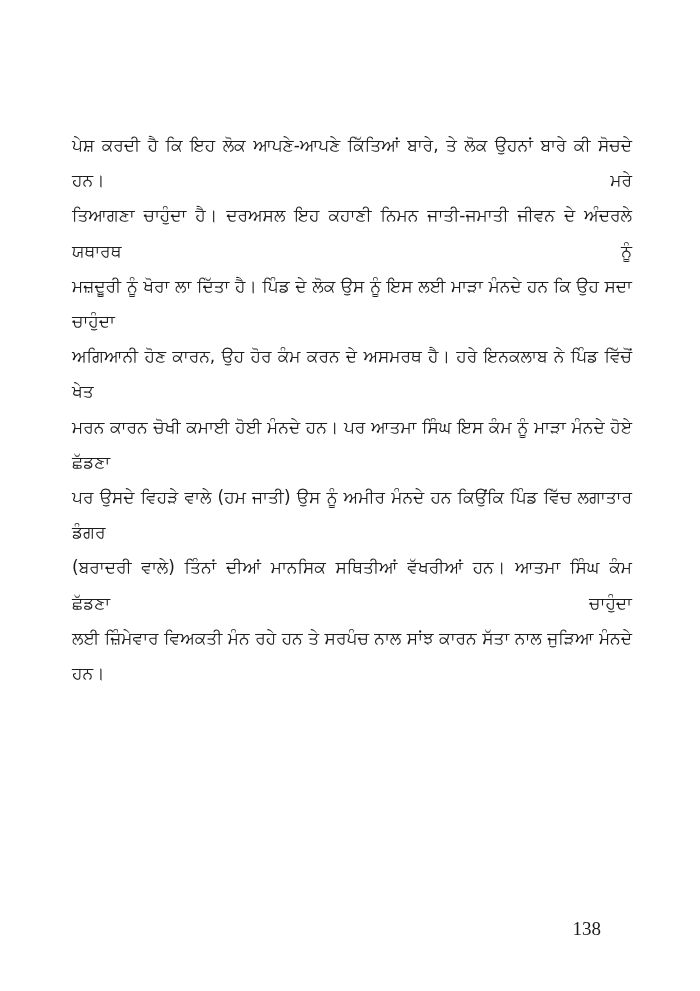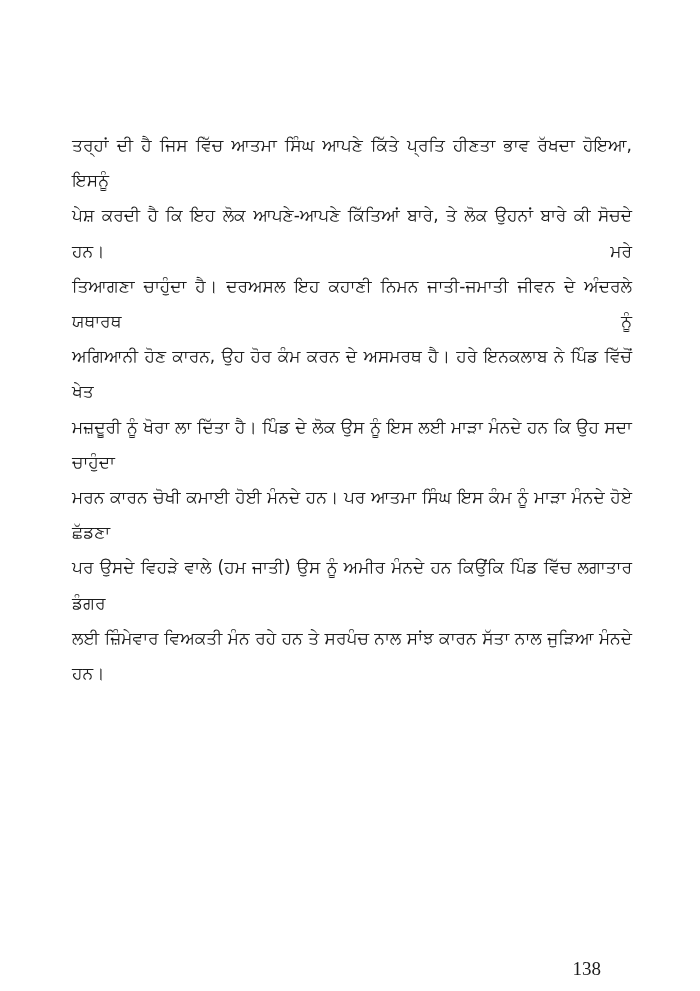--- a/index.html
+++ b/index.html
@@ -28,42 +28,42 @@
   }
   .body-para .doc-line {
     text-align: justify;
     text-align-last: justify;
   }
   .body-para .doc-line:last-child {
     text-align-last: left;
   }
   .page-number {
     position: absolute;
-    top: 958px;
+    top: 918px;
     right: 99px;
     font-family: "Liberation Serif", serif;
     font-size: 19px;
     color: #1c1c1c;
   }
 </style>
 </head>
 <body>
 
 <div class="page">
 
   <div class="text-block">
 
     <div class="body-para">
-        <div class="doc-line">ਤਰ੍ਹਾਂ ਦੀ ਹੈ ਜਿਸ ਵਿੱਚ ਆਤਮਾ ਸਿੰਘ ਆਪਣੇ ਕਿੱਤੇ ਪ੍ਰਤਿ ਹੀਣਤਾ ਭਾਵ ਰੱਖਦਾ ਹੋਇਆ, ਇਸਨੂੰ</div>
         <div class="doc-line">ਪੇਸ਼ ਕਰਦੀ ਹੈ ਕਿ ਇਹ ਲੋਕ ਆਪਣੇ-ਆਪਣੇ ਕਿੱਤਿਆਂ ਬਾਰੇ, ਤੇ ਲੋਕ ਉਹਨਾਂ ਬਾਰੇ ਕੀ ਸੋਚਦੇ ਹਨ। ਮਰੇ</div>
         <div class="doc-line">ਤਿਆਗਣਾ ਚਾਹੁੰਦਾ ਹੈ। ਦਰਅਸਲ ਇਹ ਕਹਾਣੀ ਨਿਮਨ ਜਾਤੀ-ਜਮਾਤੀ ਜੀਵਨ ਦੇ ਅੰਦਰਲੇ ਯਥਾਰਥ ਨੂੰ</div>
+        <div class="doc-line">ਮਜ਼ਦੂਰੀ ਨੂੰ ਖੋਰਾ ਲਾ ਦਿੱਤਾ ਹੈ। ਪਿੰਡ ਦੇ ਲੋਕ ਉਸ ਨੂੰ ਇਸ ਲਈ ਮਾੜਾ ਮੰਨਦੇ ਹਨ ਕਿ ਉਹ ਸਦਾ ਚਾਹੁੰਦਾ</div>
         <div class="doc-line">ਅਗਿਆਨੀ ਹੋਣ ਕਾਰਨ, ਉਹ ਹੋਰ ਕੰਮ ਕਰਨ ਦੇ ਅਸਮਰਥ ਹੈ। ਹਰੇ ਇਨਕਲਾਬ ਨੇ ਪਿੰਡ ਵਿੱਚੋਂ ਖੇਤ</div>
-        <div class="doc-line">ਮਜ਼ਦੂਰੀ ਨੂੰ ਖੋਰਾ ਲਾ ਦਿੱਤਾ ਹੈ। ਪਿੰਡ ਦੇ ਲੋਕ ਉਸ ਨੂੰ ਇਸ ਲਈ ਮਾੜਾ ਮੰਨਦੇ ਹਨ ਕਿ ਉਹ ਸਦਾ ਚਾਹੁੰਦਾ</div>
         <div class="doc-line">ਮਰਨ ਕਾਰਨ ਚੋਖੀ ਕਮਾਈ ਹੋਈ ਮੰਨਦੇ ਹਨ। ਪਰ ਆਤਮਾ ਸਿੰਘ ਇਸ ਕੰਮ ਨੂੰ ਮਾੜਾ ਮੰਨਦੇ ਹੋਏ ਛੱਡਣਾ</div>
         <div class="doc-line">ਪਰ ਉਸਦੇ ਵਿਹੜੇ ਵਾਲੇ (ਹਮ ਜਾਤੀ) ਉਸ ਨੂੰ ਅਮੀਰ ਮੰਨਦੇ ਹਨ ਕਿਉਂਕਿ ਪਿੰਡ ਵਿੱਚ ਲਗਾਤਾਰ ਡੰਗਰ</div>
+        <div class="doc-line">(ਬਰਾਦਰੀ ਵਾਲੇ) ਤਿੰਨਾਂ ਦੀਆਂ ਮਾਨਸਿਕ ਸਥਿਤੀਆਂ ਵੱਖਰੀਆਂ ਹਨ। ਆਤਮਾ ਸਿੰਘ ਕੰਮ ਛੱਡਣਾ ਚਾਹੁੰਦਾ</div>
         <div class="doc-line">ਲਈ ਜ਼ਿੰਮੇਵਾਰ ਵਿਅਕਤੀ ਮੰਨ ਰਹੇ ਹਨ ਤੇ ਸਰਪੰਚ ਨਾਲ ਸਾਂਝ ਕਾਰਨ ਸੱਤਾ ਨਾਲ ਜੁੜਿਆ ਮੰਨਦੇ ਹਨ।</div>
       </div>
 
   </div>
 
   <div class="page-number">138</div>
 
 </div>
 
 </body></html>

